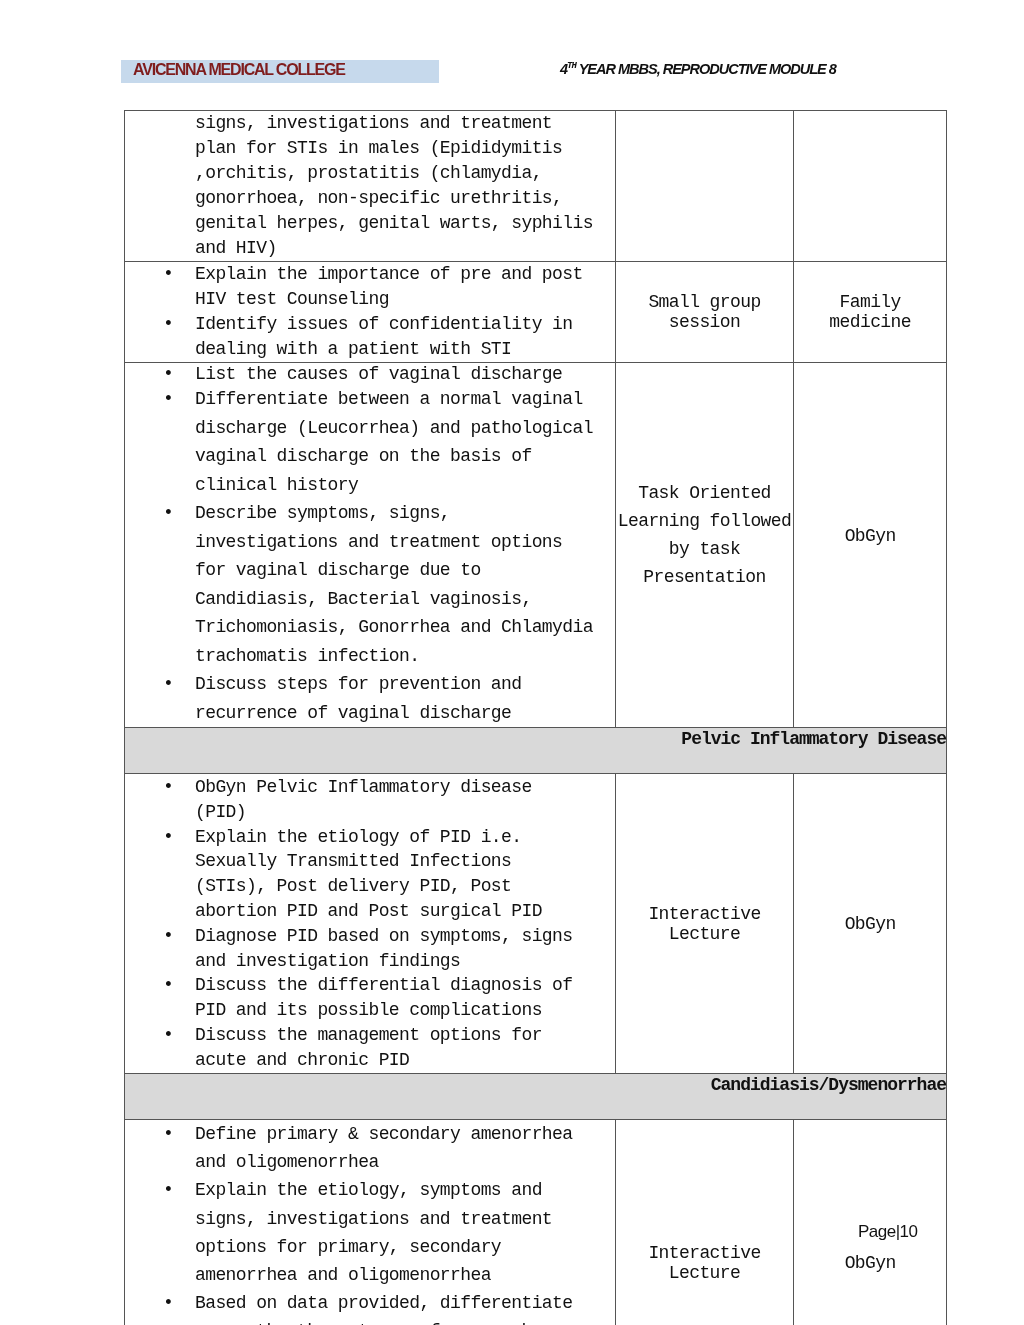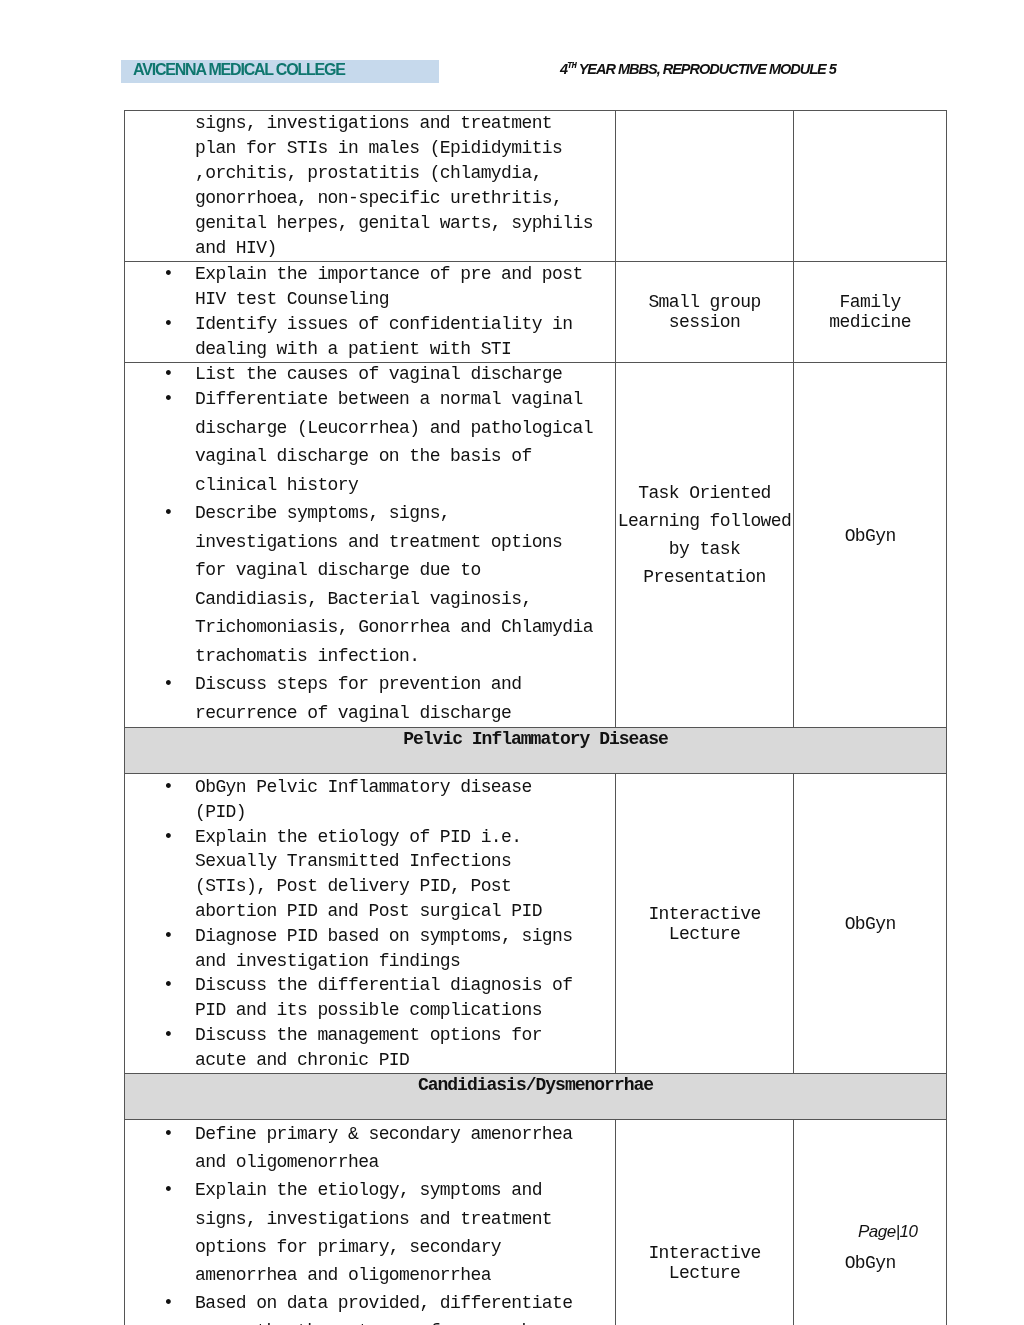--- a/index.html
+++ b/index.html
@@ -1,41 +1,41 @@
 <!DOCTYPE html>
 <html><head>
 <meta charset="utf-8">
 <style>
   html, body { margin: 0; padding: 0; background: #ffffff; }
   body { width: 1024px; height: 1325px; position: relative; font-family: "Liberation Sans", sans-serif; color: #111; overflow: hidden; }
   .hdr-left { position: absolute; left: 121px; top: 60px; width: 318px; height: 23px; background: #c6d9ec; }
-  .hdr-left span { position: absolute; left: 12px; top: 1px; font-size: 16px; font-weight: bold; letter-spacing: -1.2px; color: #0f766e; }
+  .hdr-left span { position: absolute; left: 12px; top: 1px; font-size: 16px; font-weight: bold; letter-spacing: -1.2px; color: #7f1d1d; }
   .hdr-right { position: absolute; left: 560px; top: 61px; font-size: 14.5px; font-weight: bold; font-style: italic; letter-spacing: -1px; color: #111; }
   .hdr-right sup { font-size: 9px; vertical-align: 6px; font-family: Liberation Mono, monospace; }
   table.main { position: absolute; left: 124px; top: 110px; width: 823px; border-collapse: collapse; font-family: Liberation Mono, monospace; }
   table.main td { border: 1px solid #555; vertical-align: middle; font-size: 18px; letter-spacing: -0.6px; padding: 0; }
   td.c1 { width: 491px; }
   td.c2 { width: 178px; text-align: center; }
   td.c3 { width: 152px; text-align: center; }
-  td.section { background: #d9d9d9; text-align: center; font-weight: bold; vertical-align: top !important; }
+  td.section { background: #d9d9d9; text-align: right; font-weight: bold; vertical-align: top !important; }
   td.section div { padding-top: 1px; font-size: 18px; letter-spacing: -1px; }
   ul.obj { margin: 0; padding: 0 0 0 70px; list-style: none; }
   ul.obj li { position: relative; }
   ul.obj li::before { content: "\2022"; position: absolute; left: -32px; font-size: 18px; }
   ul.obj.nobullet li::before { content: none; }
   .center-lines div { line-height: 28px; }
-  .page-num { position: absolute; left: 858px; top: 1222px; font-size: 17px; letter-spacing: -0.5px; font-style: italic; }
+  .page-num { position: absolute; left: 858px; top: 1222px; font-size: 17px; letter-spacing: -0.5px; }
 </style>
 </head>
 <body>
 
 <div class="hdr-left">
   <span>AVICENNA MEDICAL COLLEGE</span>
 </div>
-<div class="hdr-right"><span>4</span><sup>TH</sup><span> YEAR MBBS,  REPRODUCTIVE MODULE 5</span></div>
+<div class="hdr-right"><span>4</span><sup>TH</sup><span> YEAR MBBS,  REPRODUCTIVE MODULE 8</span></div>
 
 <table class="main">
   <tbody>
       <tr style="height:99px;">
     <td class="c1">
       <ul class="obj nobullet" style="line-height:25px; padding-right:12px;">
         <li>signs, investigations and treatment plan for STIs in males (Epididymitis ,orchitis, prostatitis (chlamydia, gonorrhoea, non-specific urethritis, genital herpes, genital warts, syphilis and HIV)</li>
       </ul>
     </td>
     <td class="c2"></td>

